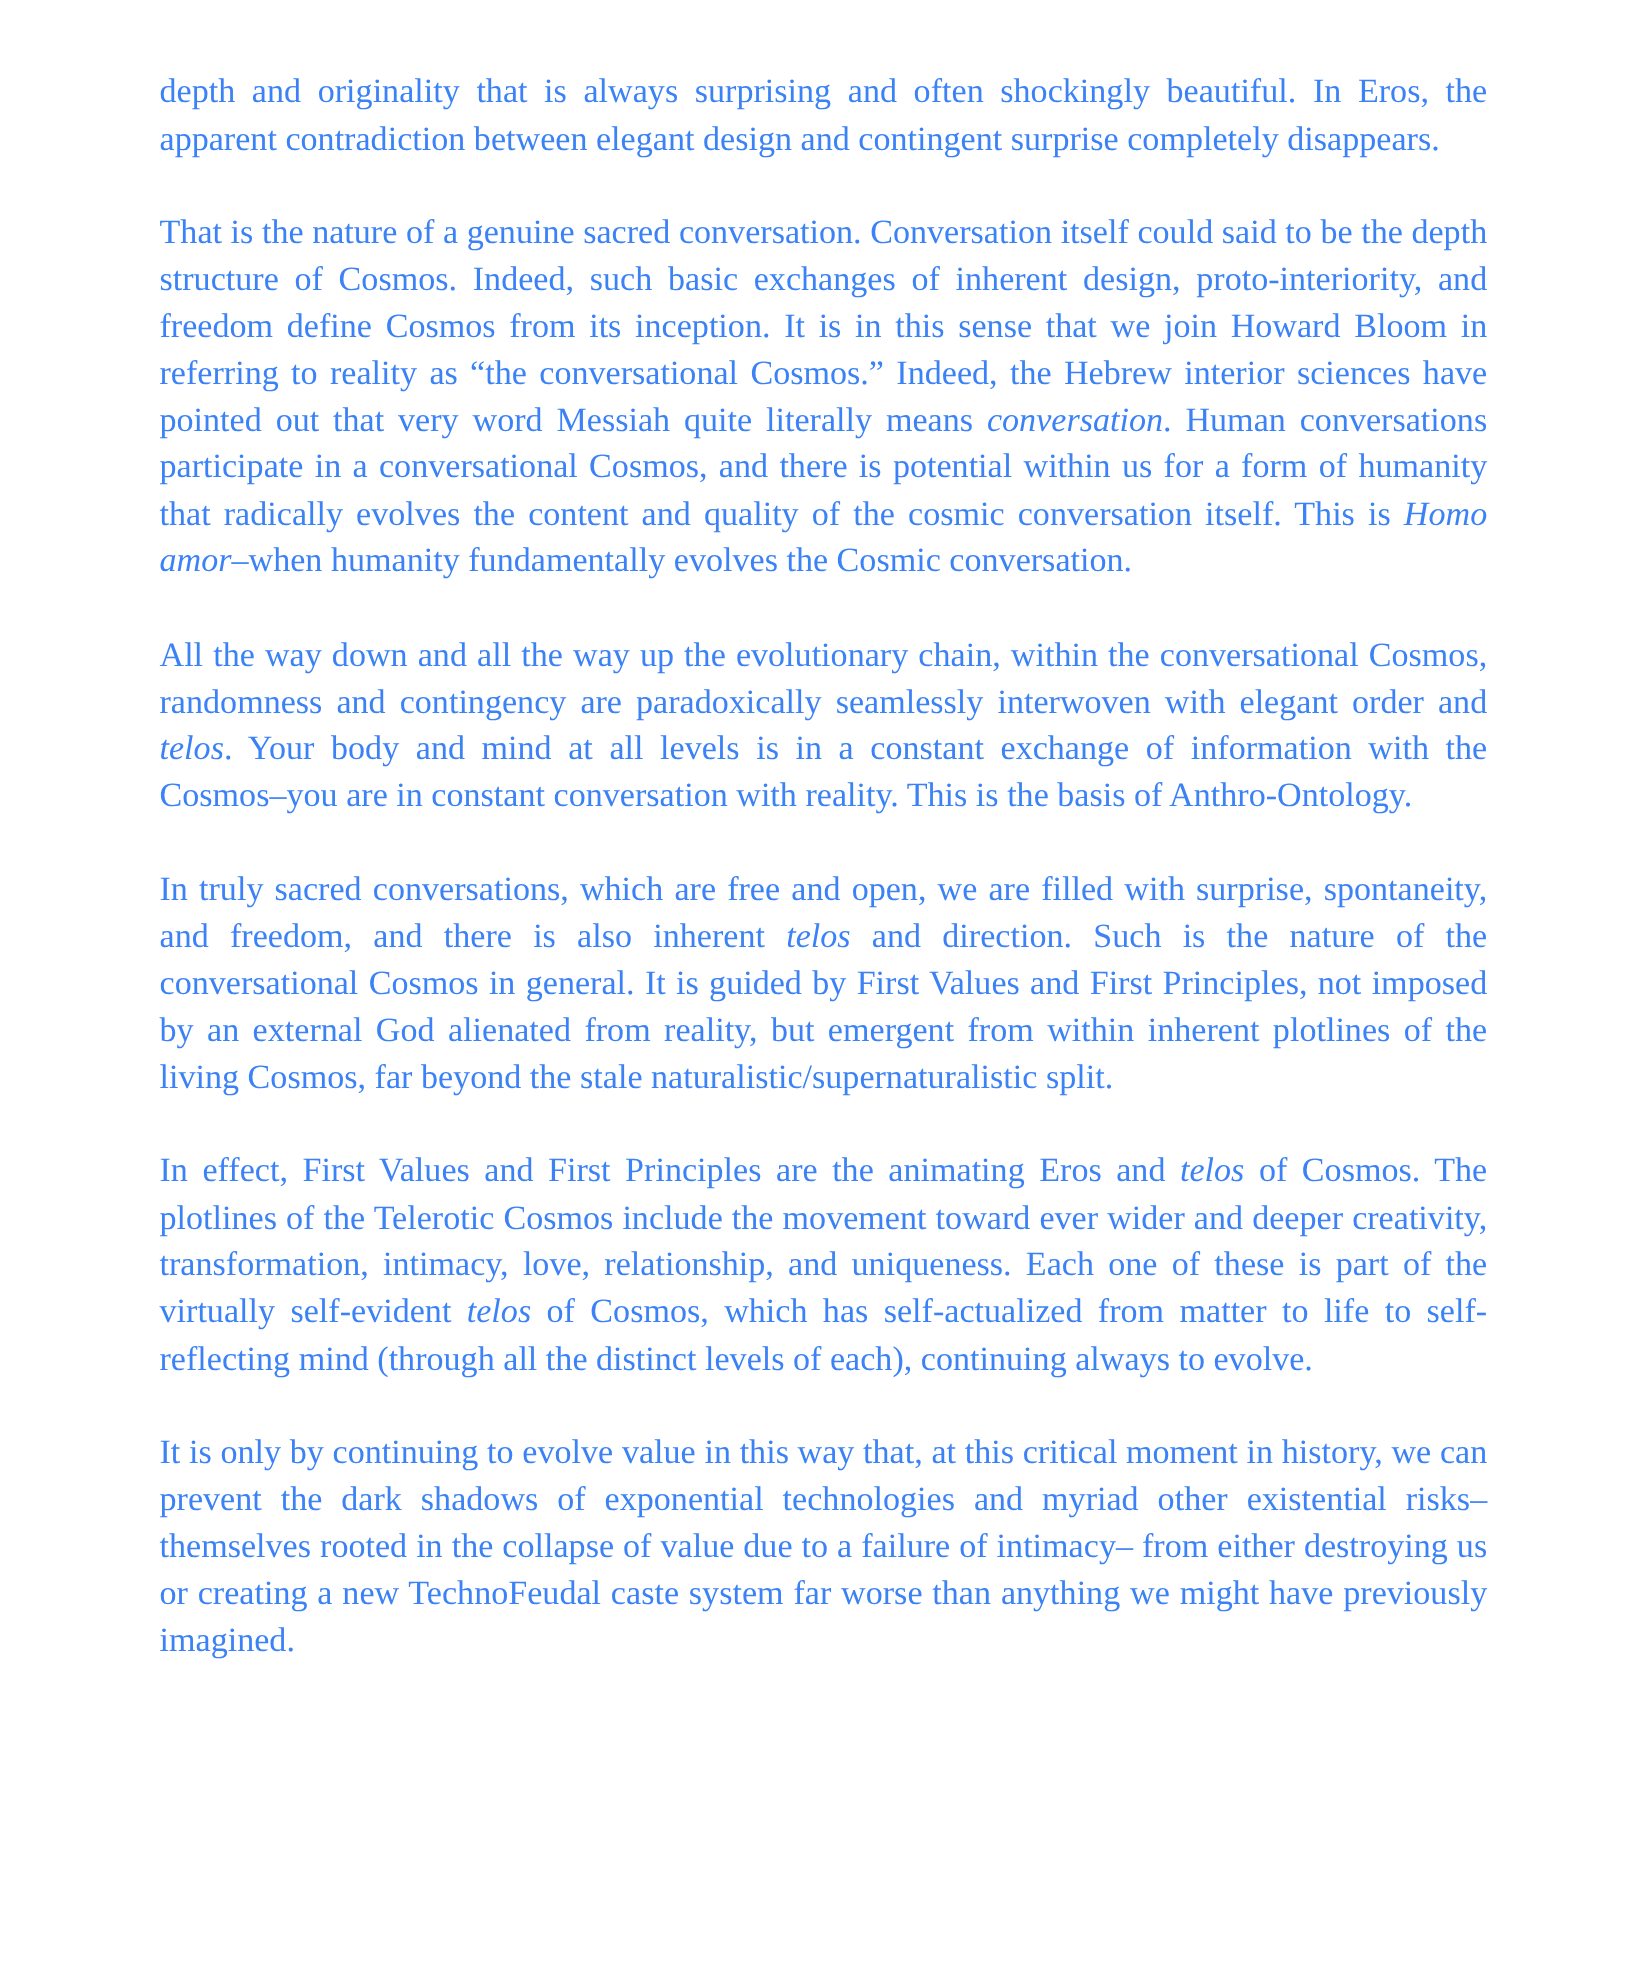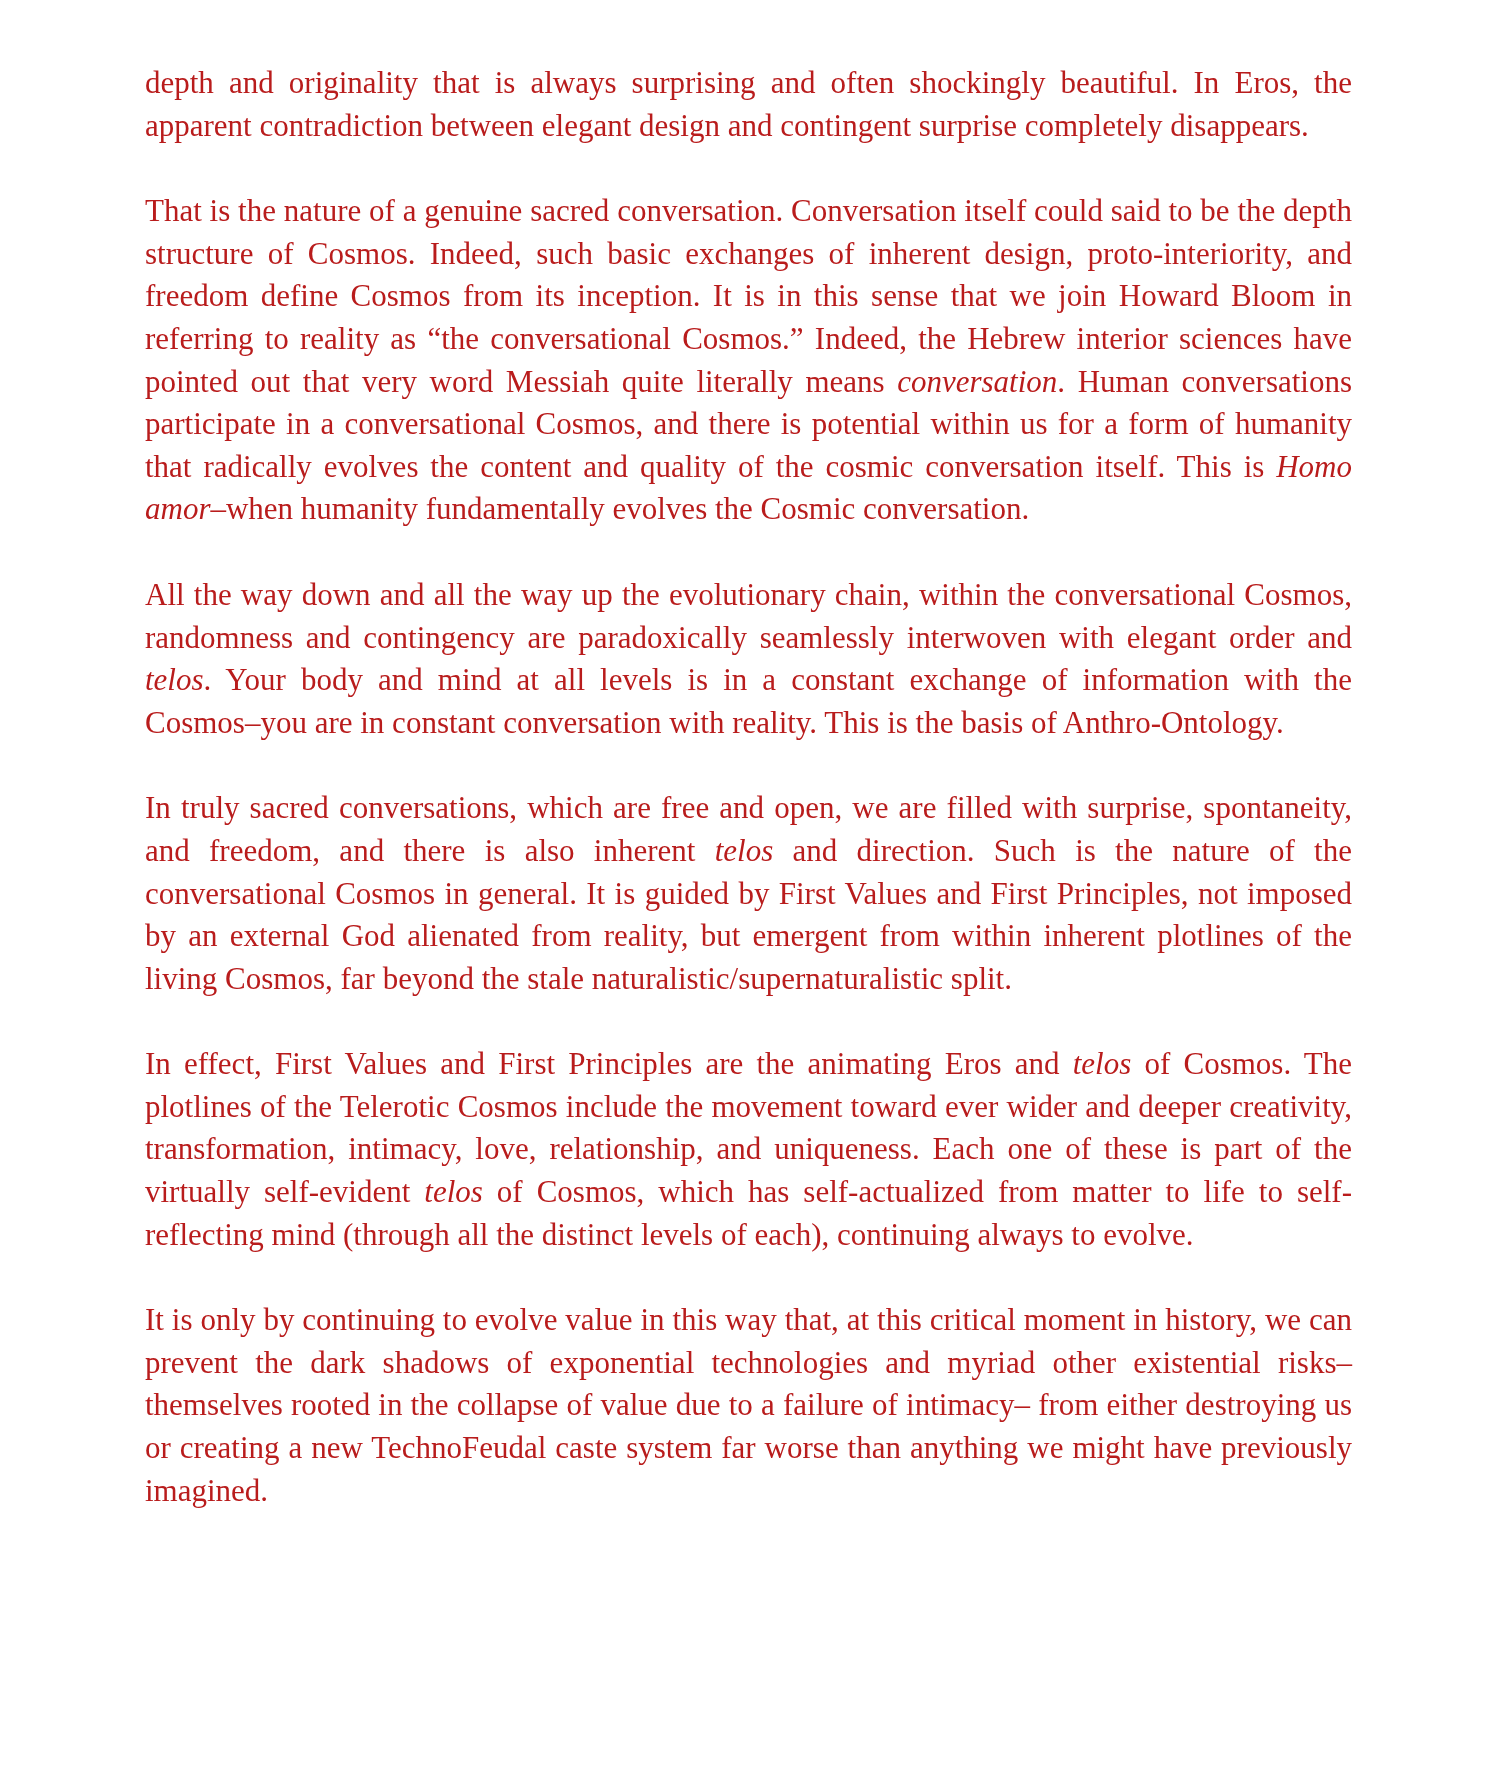--- a/index.html
+++ b/index.html
@@ -1,20 +1,20 @@
 <!DOCTYPE html>
 <html><head>
 <meta charset="utf-8">
 <style>
   html, body { margin: 0; padding: 0; background: #ffffff; }
   body { width: 1492px; height: 1785px; overflow: hidden; }
   .page {
     position: absolute; left: 145px; top: 62px; width: 1207px;
     font-family: "Liberation Serif", "DejaVu Serif", serif;
-    font-size: 31px; line-height: 42.6px; color: #b91c1c;
+    font-size: 31px; line-height: 42.6px; color: #3b82f6;
     text-align: justify;
   }
   .page p { margin: 0 0 43px 0; }
   em { font-style: italic; }
 </style>
 </head>
 <body>
 
 <div class="page">
   <p>

